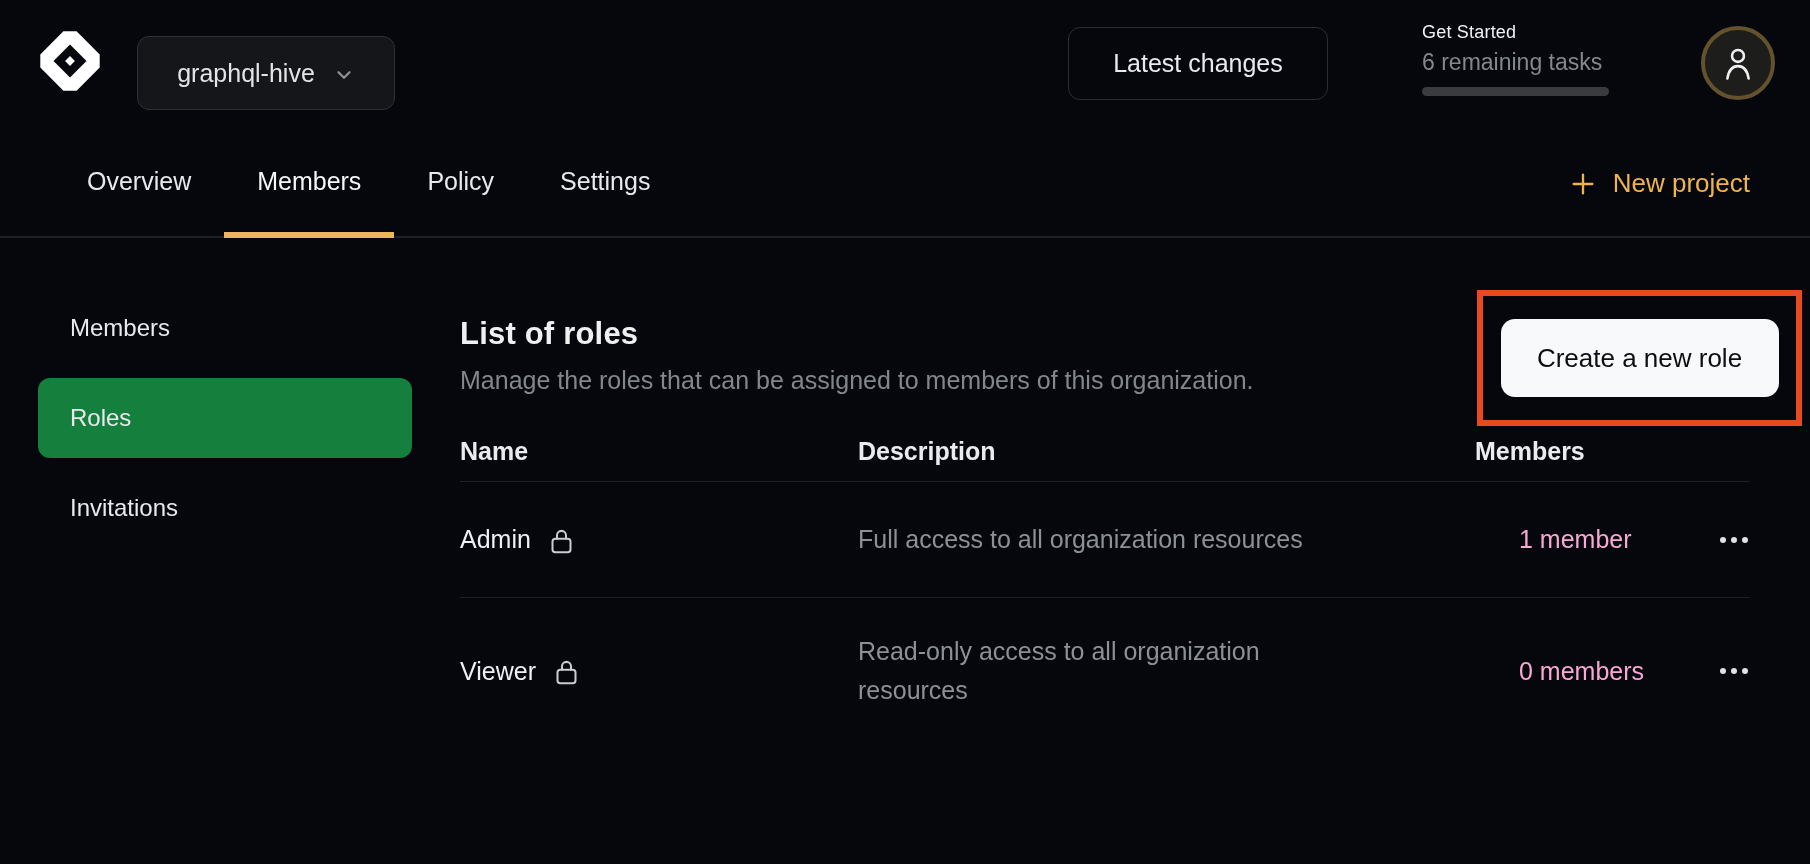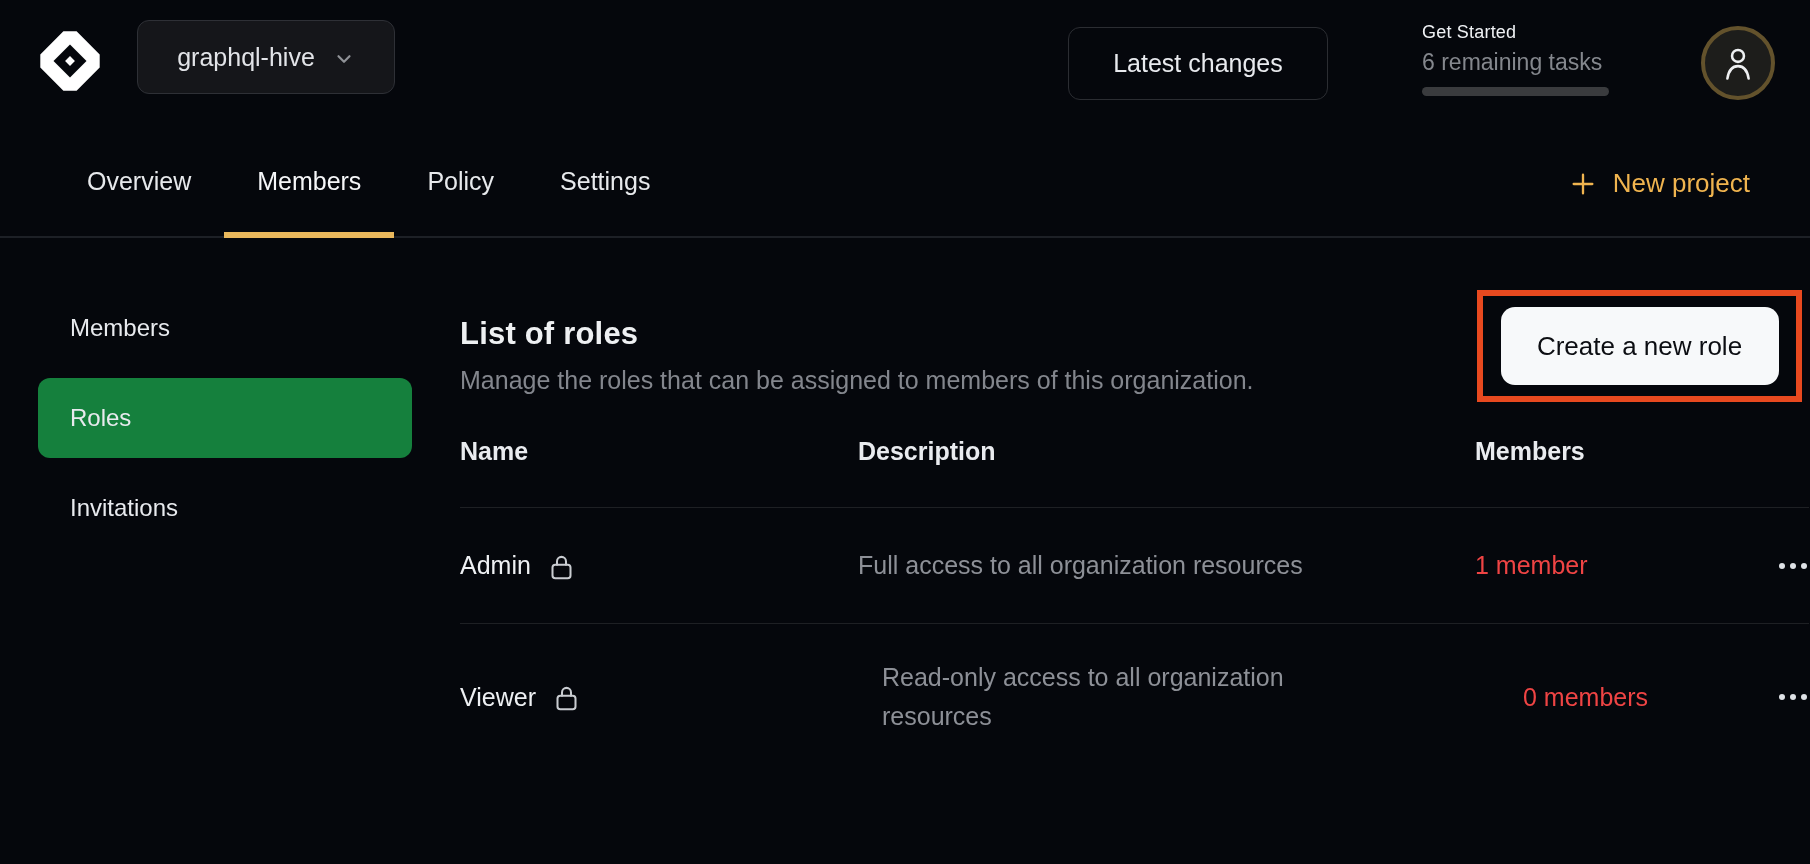--- a/index.html
+++ b/index.html
@@ -9,21 +9,21 @@
     font-family: "Liberation Sans", sans-serif;
     color: #eceef1;
     -webkit-font-smoothing: antialiased;
   }
   .app { position: relative; width: 1810px; height: 864px; background: var(--bg, #05070c); }
 
   
   .topbar { position: relative; height: 127px; }
   .logo { position: absolute; left: 37px; top: 28px; width: 66px; height: 66px; }
   .org-switcher {
-    position: absolute; left: 137px; top: 20px; width: 258px; height: 74px;
+    position: absolute; left: 137px; top: 36px; width: 258px; height: 74px;
     display: flex; align-items: center; justify-content: center; gap: 18px;
     background: #15161a; border: 1px solid #2e3036; border-radius: 12px;
     color: #e2e4e8; font-size: 25px; font-family: inherit; cursor: pointer;
   }
   .chevron { width: 22px; height: 22px; stroke: #8f9297; margin-top: 3px; }
   .latest-changes {
     position: absolute; left: 1068px; top: 27px; width: 260px; height: 73px;
     display: flex; align-items: center; justify-content: center;
     background: transparent; border: 1px solid #2b2d32; border-radius: 12px;
     color: #e8eaee; font-size: 25px; font-family: inherit; cursor: pointer;
@@ -69,45 +69,45 @@
     display: flex; align-items: center; padding-left: 32px;
     font-size: 24px; color: #e8eaee; border-radius: 12px; cursor: pointer;
   }
   .side-item.active { background: #15803d; }
 
   .main { position: relative; flex: 1; padding: 78px 60px 0 0; }
   .page-title { font-size: 31px; font-weight: 700; color: #eef0f2; letter-spacing: .2px; }
   .page-subtitle { margin-top: 14px; font-size: 25px; color: #83868d; }
 
   .annotation-box {
-    position: absolute; left: 1017px; top: 52px; width: 325px; height: 112px;
+    position: absolute; left: 1017px; top: 52px; width: 325px; height: 136px;
     border: 6px solid var(--annotation, #e8491f);
     display: flex; align-items: center; justify-content: center;
   }
   .create-role {
     width: 278px; height: 78px; border: none; border-radius: 14px;
     background: #f7f9fa; color: #0c0e12; font-size: 26px; font-weight: 500;
     font-family: inherit; cursor: pointer;
   }
 
   
   .table { margin-top: 6px; }
   .trow { display: flex; align-items: center; }
-  .thead { padding: 36px 0 41px 0; border-bottom: 1px solid rgba(255,255,255,.1); }
+  .thead { padding: 36px 0 15px 0; border-bottom: 1px solid rgba(255,255,255,.1); }
   .thead .cell { font-size: 25px; font-weight: 700; color: #e9ebef; }
   .body-row { padding: 38px 0; border-bottom: 1px solid rgba(255,255,255,.1); }
-  .body-row.last { border-bottom: none; padding: 34px 0; gap: 24px; }
+  .body-row.last { border-bottom: none; padding: 34px 0; }
   .cell-name { flex: 0 0 398px; display: flex; align-items: center; gap: 17px; }
   .cell-desc { flex: 0 0 617px; }
   .cell-members { flex: 0 0 230px; }
   .cell-menu { flex: 1; display: flex; justify-content: flex-end; }
   .role-name { font-size: 25px; font-weight: 500; color: #eef0f3; }
   .lock { width: 27px; height: 30px; stroke: #c9ccd1; margin-top: 2px; }
   .desc-text { max-width: 500px; font-size: 25px; line-height: 39px; color: #8d9097; }
-  .members-text { font-size: 25px; color: #ef4444; }
+  .members-text { font-size: 25px; color: #f9a8d4; margin-left: 44px; }
   .dots { display: flex; gap: 5px; align-items: center; padding: 10px 2px; cursor: pointer; }
   .dots i { width: 6px; height: 6px; border-radius: 50%; background: #dfe2e6; }
 </style>
 </head>
 <body>
 
 <div class="app">
 
   <header class="topbar">
     <div class="logo">

